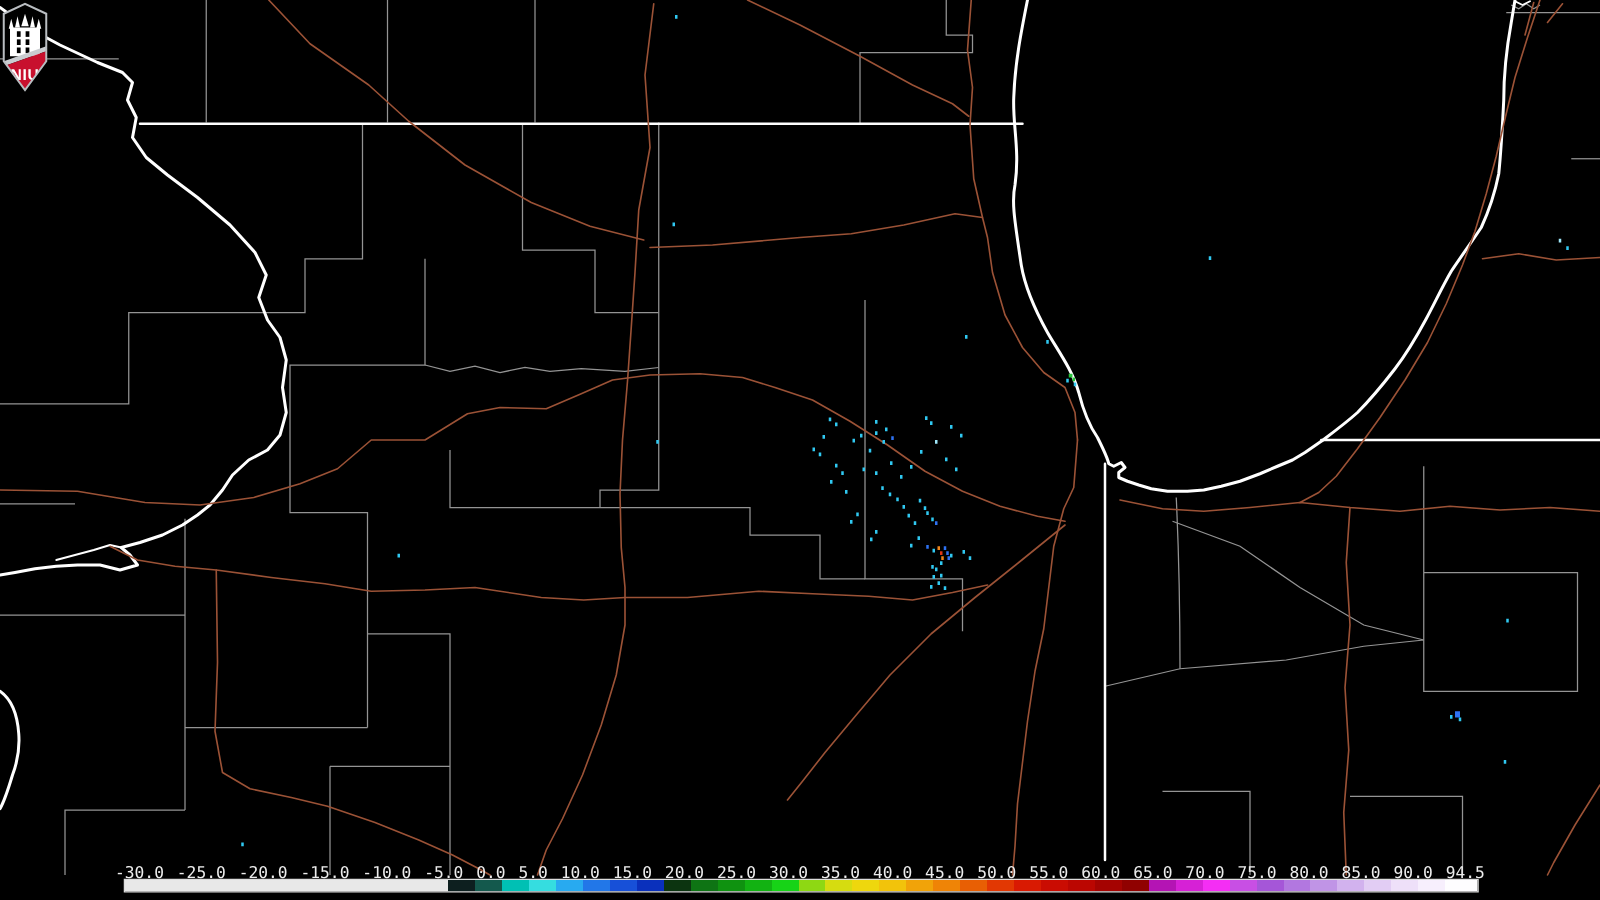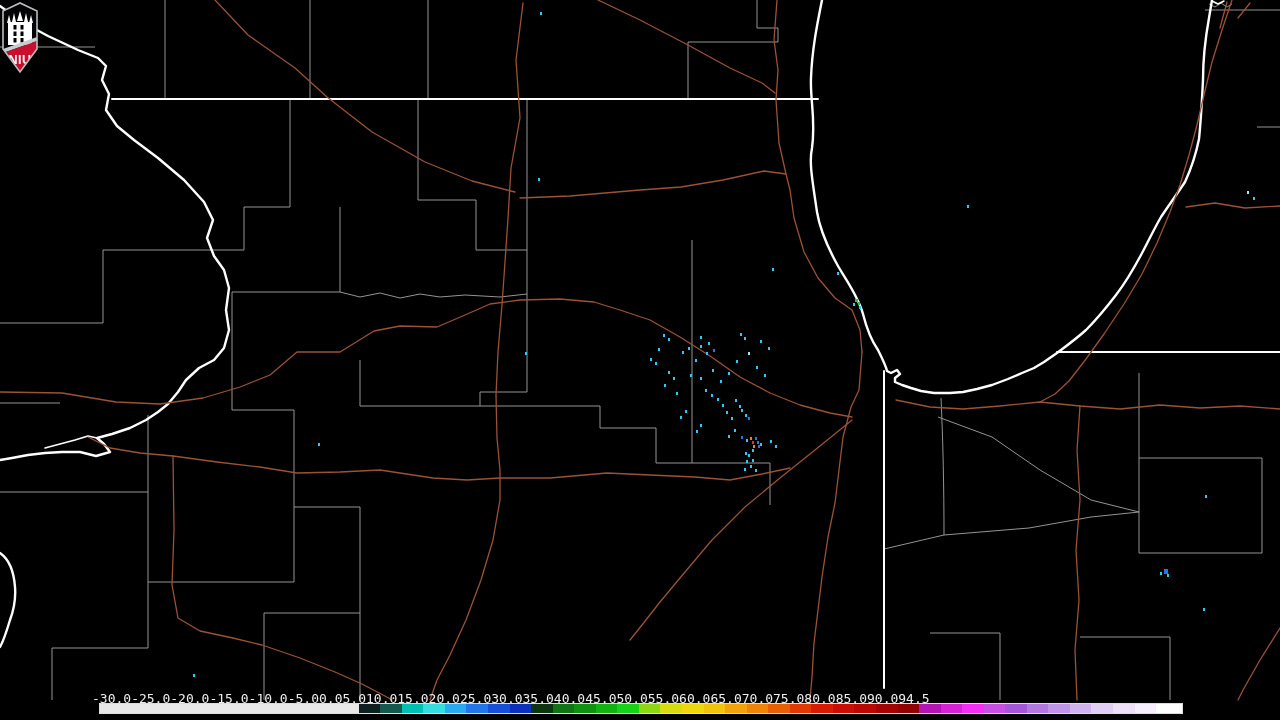--- a/index.html
+++ b/index.html
@@ -3,21 +3,21 @@
 <meta charset="utf-8">
 <style>
   html,body{margin:0;padding:0;background:#000;}
   .screen{position:relative;width:1280px;height:720px;background:#8b5cf6;overflow:hidden;
           font-family:"DejaVu Sans Mono","Liberation Mono",monospace;}
   .screen svg{position:absolute;left:0;top:0;}
   .title-line{position:absolute;left:0;top:681px;width:1280px;height:13px;
               text-align:center;color:#e8e8e8;font-size:13px;line-height:13px;
               white-space:pre;letter-spacing:0;}
   .tick-row{position:absolute;left:92px;top:693px;width:1096px;height:12px;
-            display:flex;justify-content:flex-start;color:#ededed;
+            display:flex;justify-content:space-between;color:#ededed;
             font-size:13px;line-height:12px;white-space:pre;}
   .tick-row span{display:inline-block;}
   .colorbar{position:absolute;left:99px;top:703px;width:1084px;height:11px;
             border:1px solid #dcdcdc;box-sizing:border-box;}
   .logo-svg{position:absolute;left:5px;top:644px;}
 </style>
 </head>
 <body>
 
 <div class="screen">

